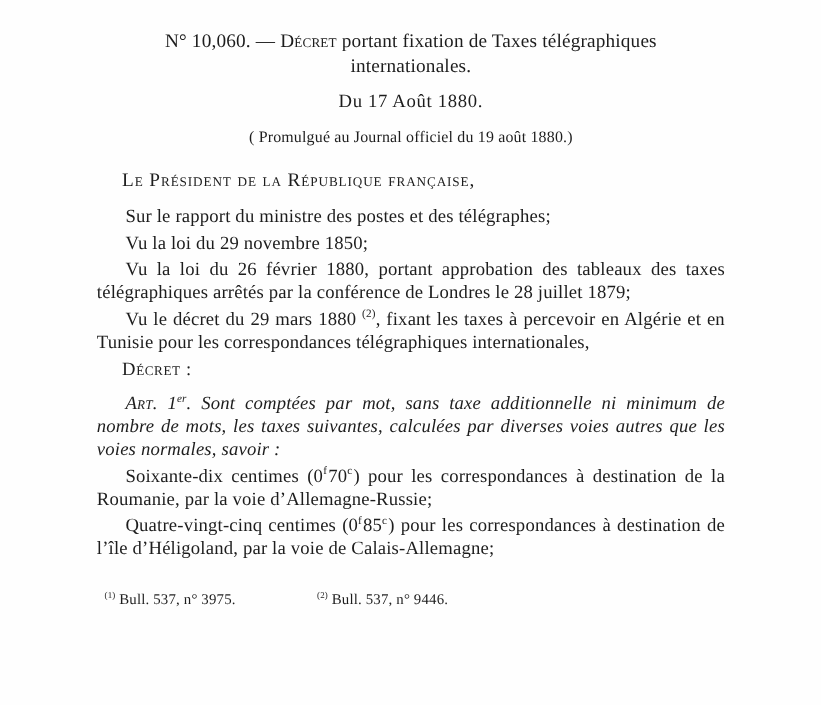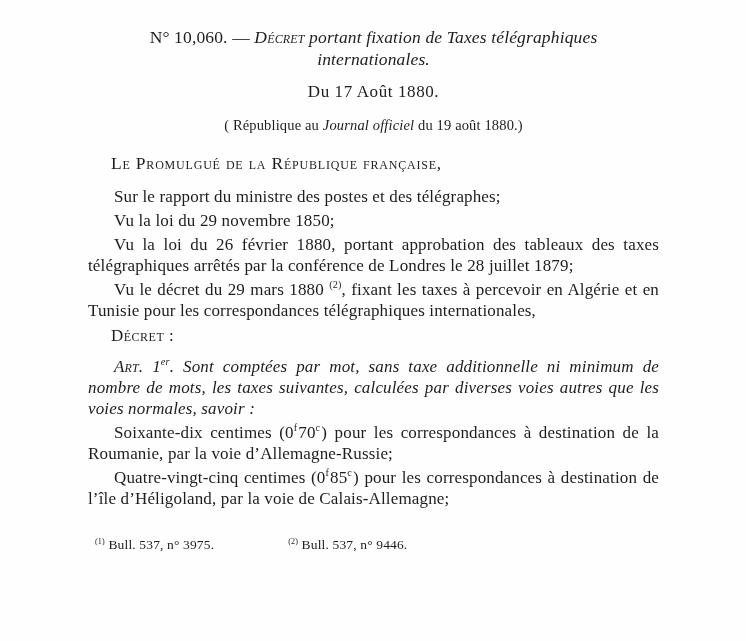--- a/index.html
+++ b/index.html
@@ -14,21 +14,21 @@
     box-sizing: border-box;
     background: #fefefe;
     color: #1d1d1d;
     font-family: "Liberation Serif", "DejaVu Serif", serif;
     font-size: 17px;
     line-height: 21px;
     padding: 26px 84px 0 85px;
     overflow: hidden;
     letter-spacing: 0.15px;
   }
-  .it { font-style: italic; }
+  .it { }
   .sc { font-variant: small-caps; }
   .heading {
     text-align: center;
     margin-bottom: 11px;
     font-size: 17.5px;
     line-height: 22px;
   }
   .date-line {
     text-align: center;
     font-size: 17px;
@@ -85,24 +85,24 @@
       <span>—</span>
       <span class="it sc">Décret</span>
       <span class="it">portant fixation de Taxes télégraphiques</span>
     </div>
     <div class="it">internationales.</div>
   </div>
 
   <div class="date-line">Du 17 Août 1880.</div>
 
   <div class="promulgation">
-    <span>( République au </span><span class="it">Journal officiel</span><span> du 19 août 1880.)</span>
+    <span>( Promulgué au </span><span class="it">Journal officiel</span><span> du 19 août 1880.)</span>
   </div>
 
-  <div class="salutation">Le Promulgué de la République française,</div>
+  <div class="salutation">Le Président de la République française,</div>
 
   <p class="para">Sur le rapport du ministre des postes et des télégraphes;</p>
 
   <p class="para">Vu la loi du 29 novembre 1850;</p>
 
   <p class="para">Vu la loi du 26 février 1880, portant approbation des tableaux des taxes télégraphiques arrêtés par la conférence de Londres le 28 juillet 1879;</p>
 
 
   <p class="para"><span>Vu le décret du 29 mars 1880 </span><sup class="note">(2)</sup><span>, fixant les taxes à percevoir en Algérie et en Tunisie pour les correspondances télégraphiques internationales,</span></p>
 

